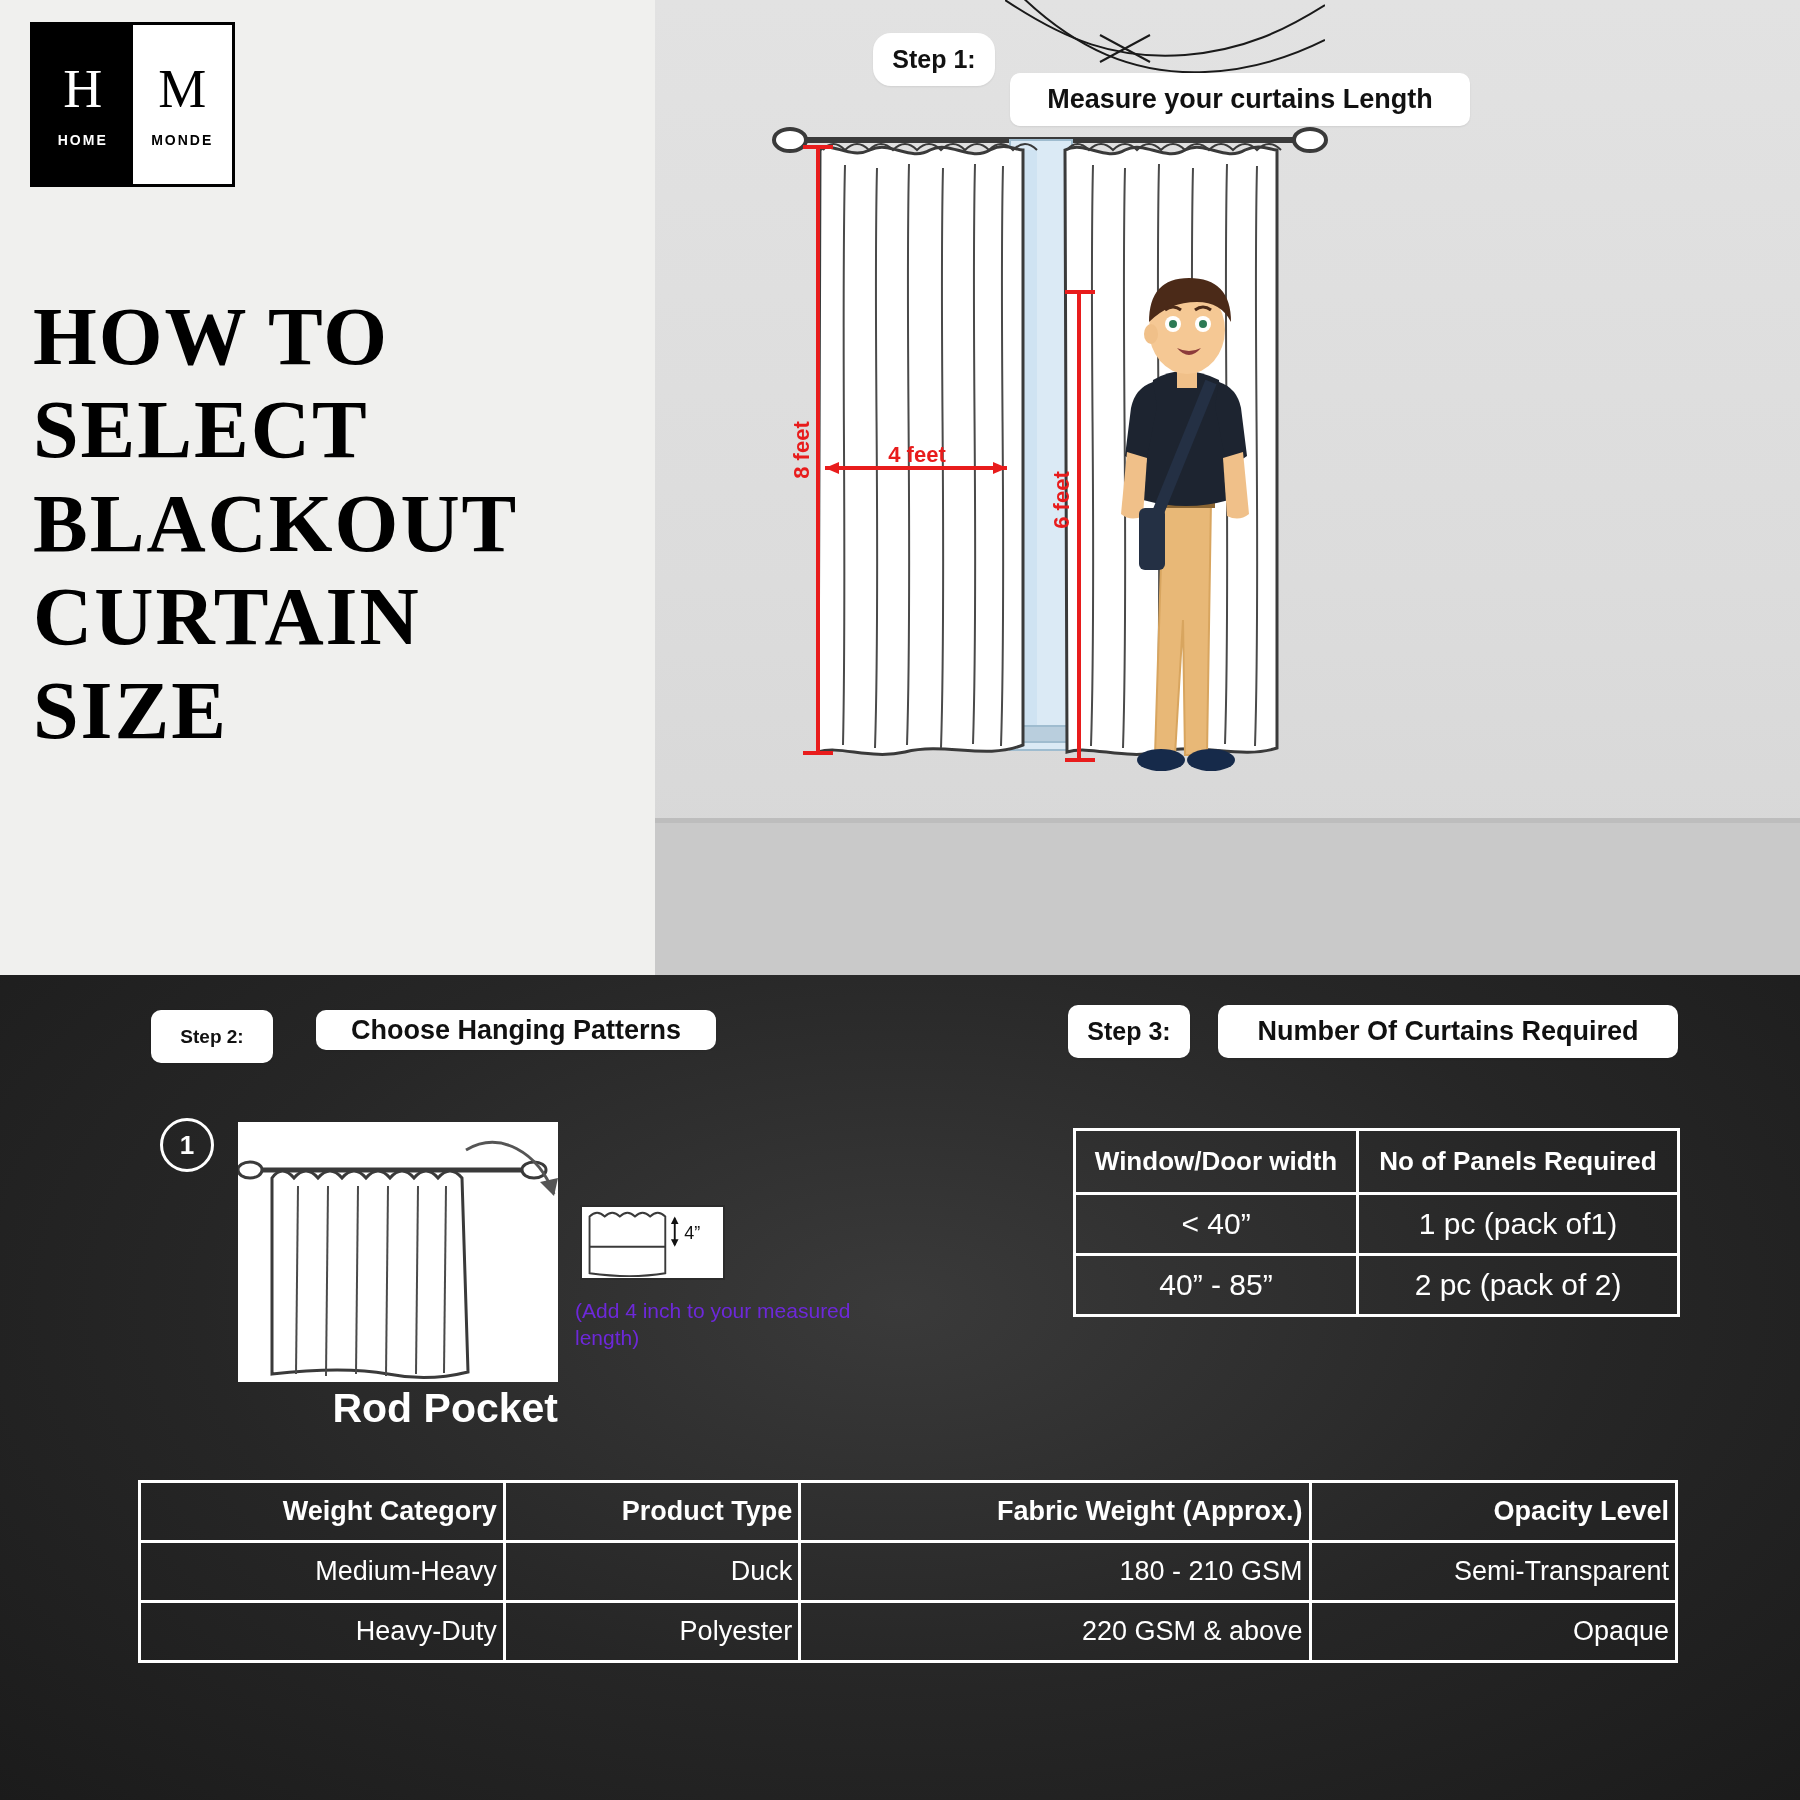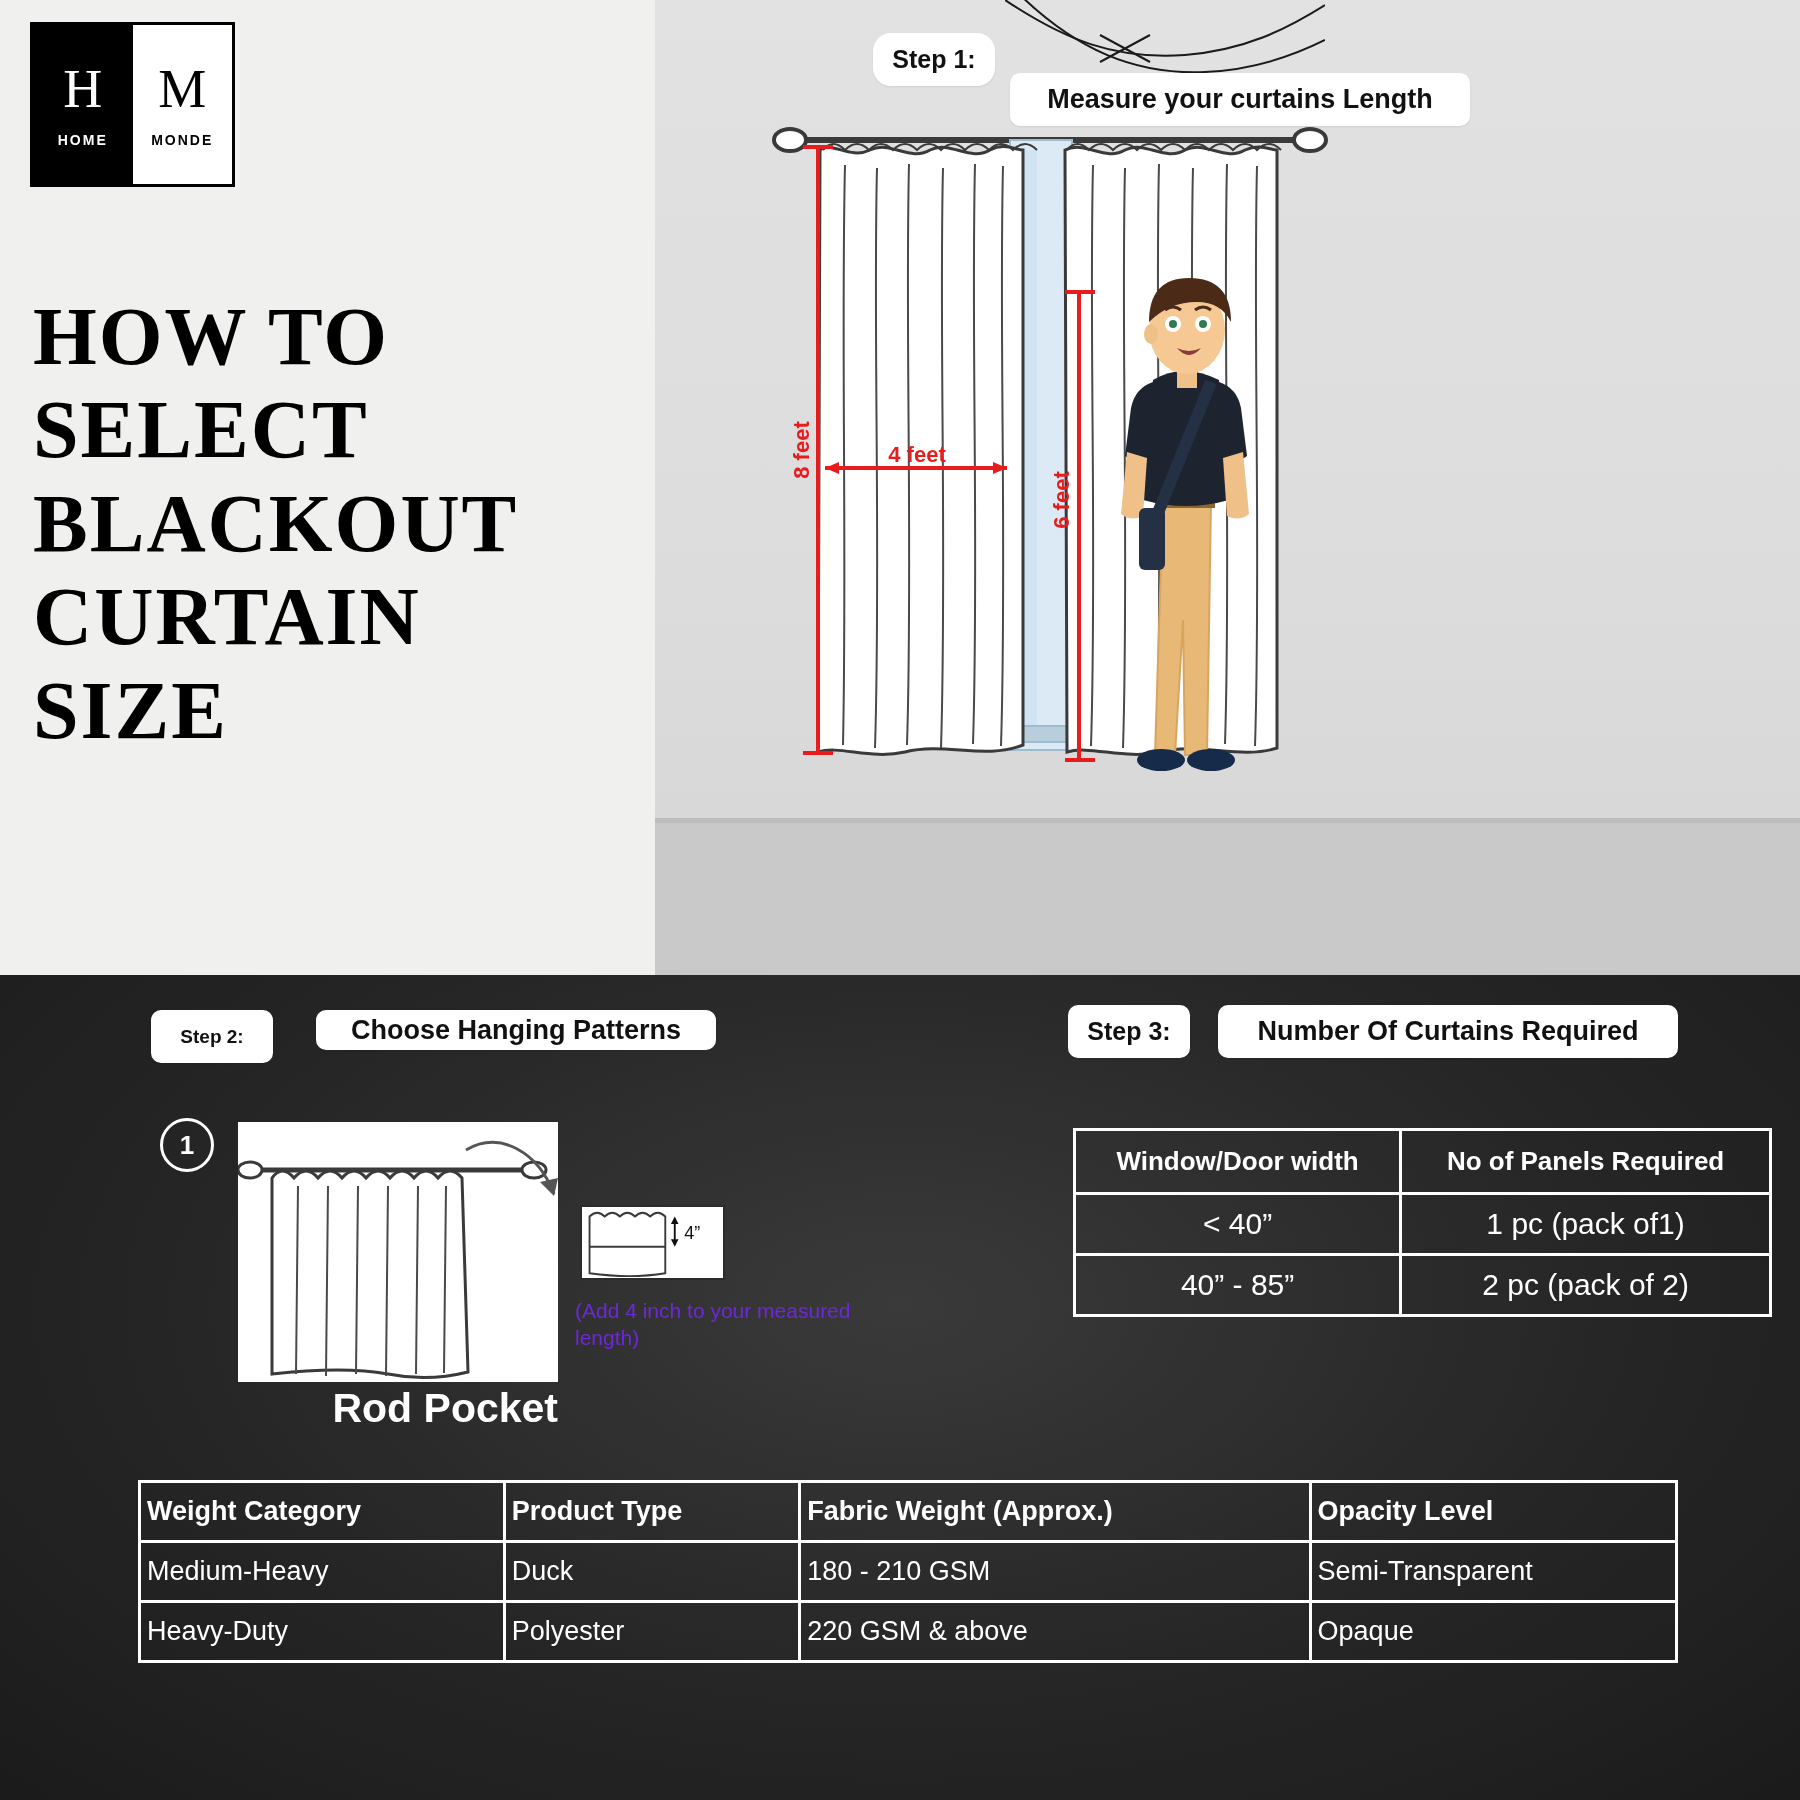--- a/index.html
+++ b/index.html
@@ -93,33 +93,33 @@
     font-size:21px; line-height:1.3; color:#6d28d9; font-weight:400;
   }
   #rodpocket-caption {
     position:absolute; left:278px; top:1385px; width:280px;
     font-size:41px; font-weight:700; color:#fff; text-align:right;
   }
 
   
   table { border-collapse:collapse; }
   #panels-table {
-    position:absolute; left:1073px; top:1128px; width:699px;
+    position:absolute; left:1073px; top:1128px; width:607px;
   }
   #panels-table th, #panels-table td {
     border:3px solid #fff; text-align:center; color:#fff;
   }
   #panels-table th { font-size:26px; font-weight:700; padding:14px 8px; line-height:1.25; }
   #panels-table td { font-size:30px; font-weight:400; padding:12px 8px;margin-left:40px; }
 
   #weight-table {
     position:absolute; left:138px; top:1480px; width:1540px;
   }
   #weight-table th, #weight-table td {
-    border:3px solid #fff; text-align:left; color:#fff; padding:13px 6px;
+    border:3px solid #fff; text-align:right; color:#fff; padding:13px 6px;
   }
   #weight-table th { font-size:27px; font-weight:700; }
   #weight-table td { font-size:27px; font-weight:400; }
 </style>
 </head>
 <body>
 
 <div id="top">
 
   <div id="top-left">

